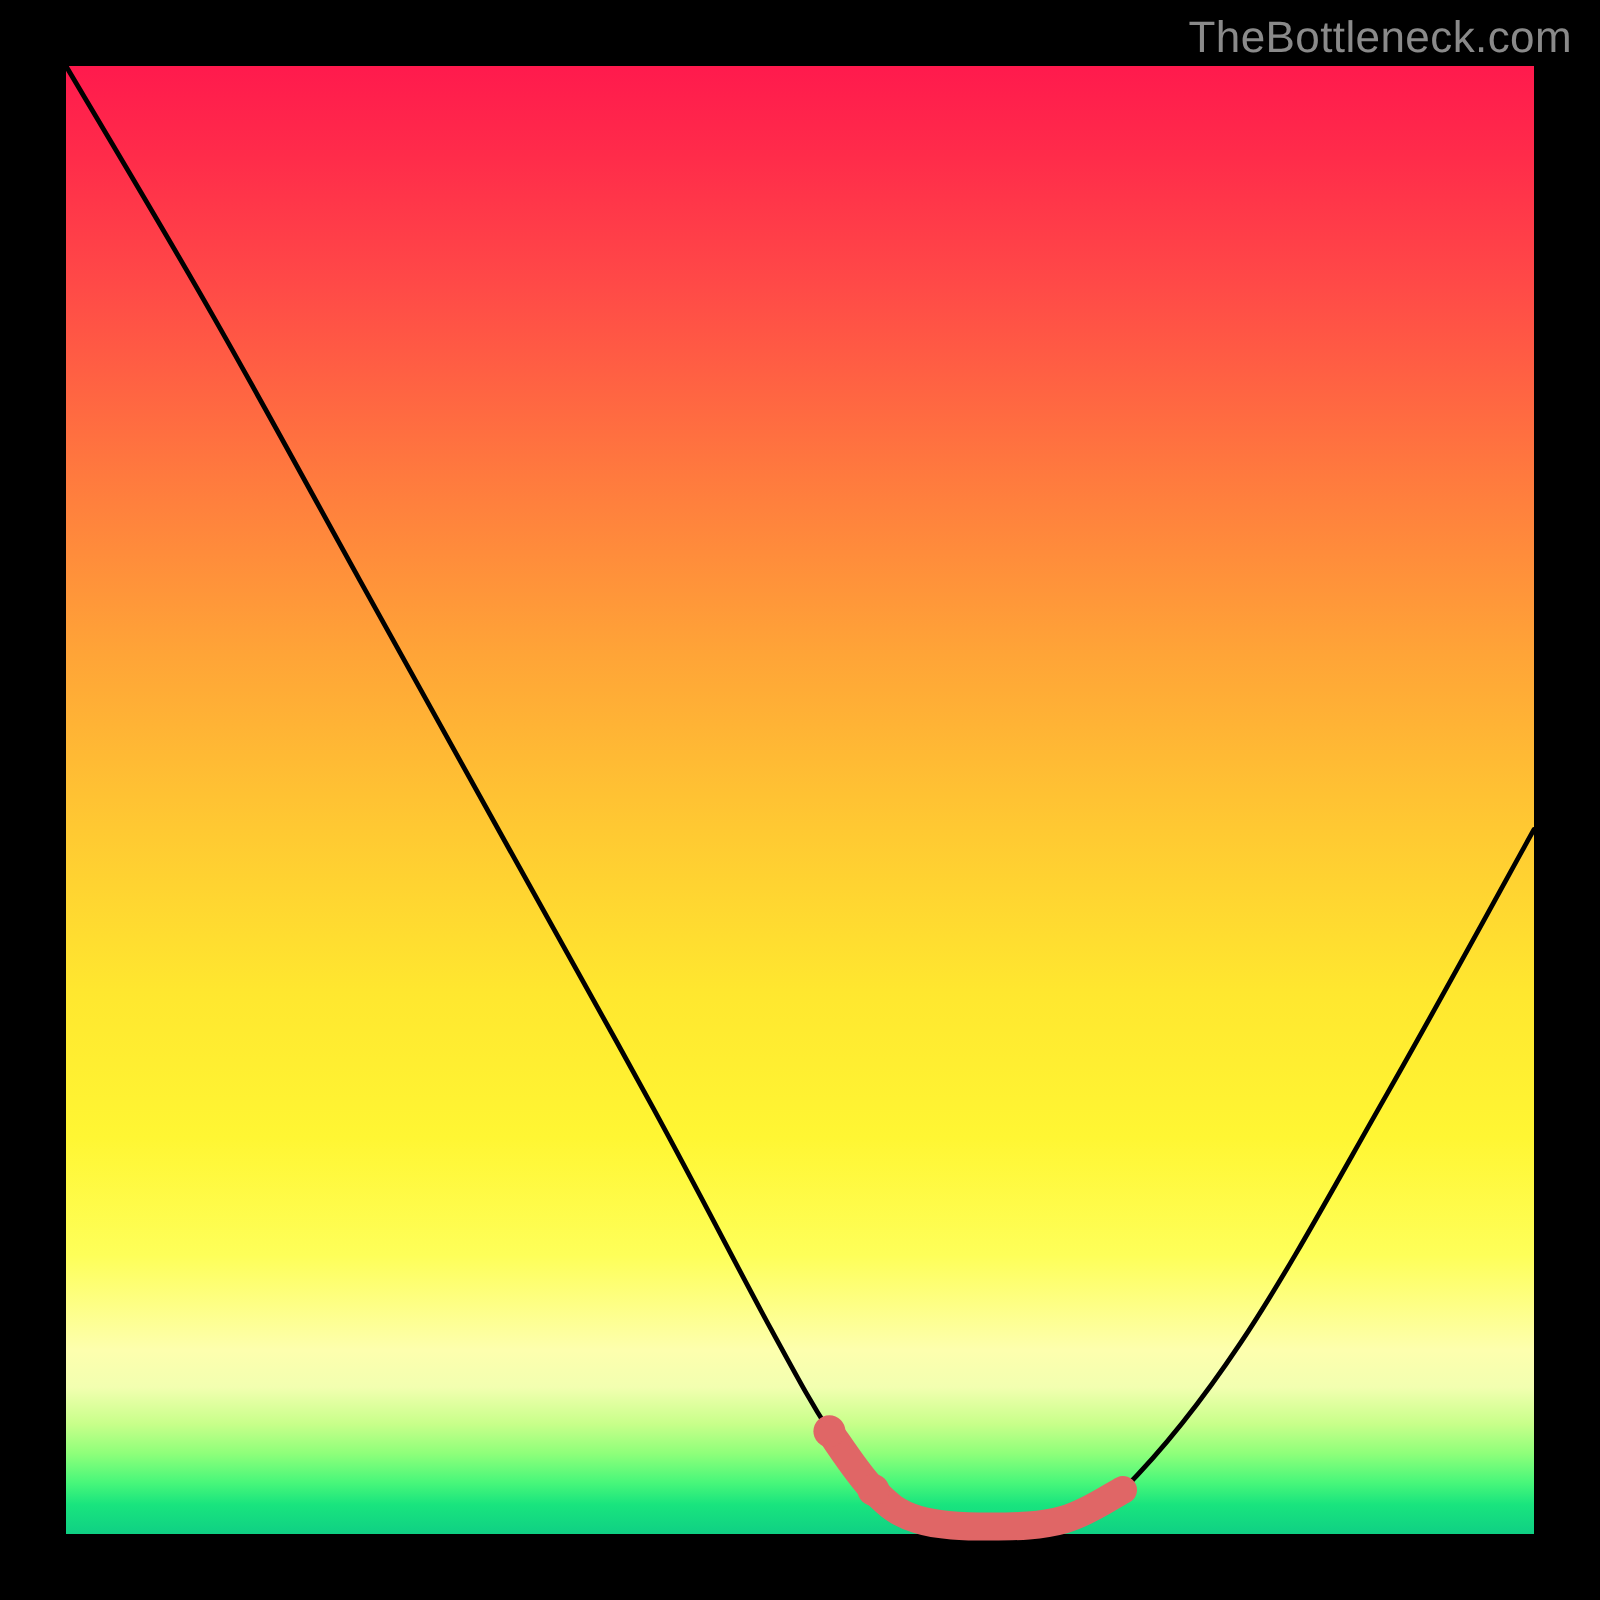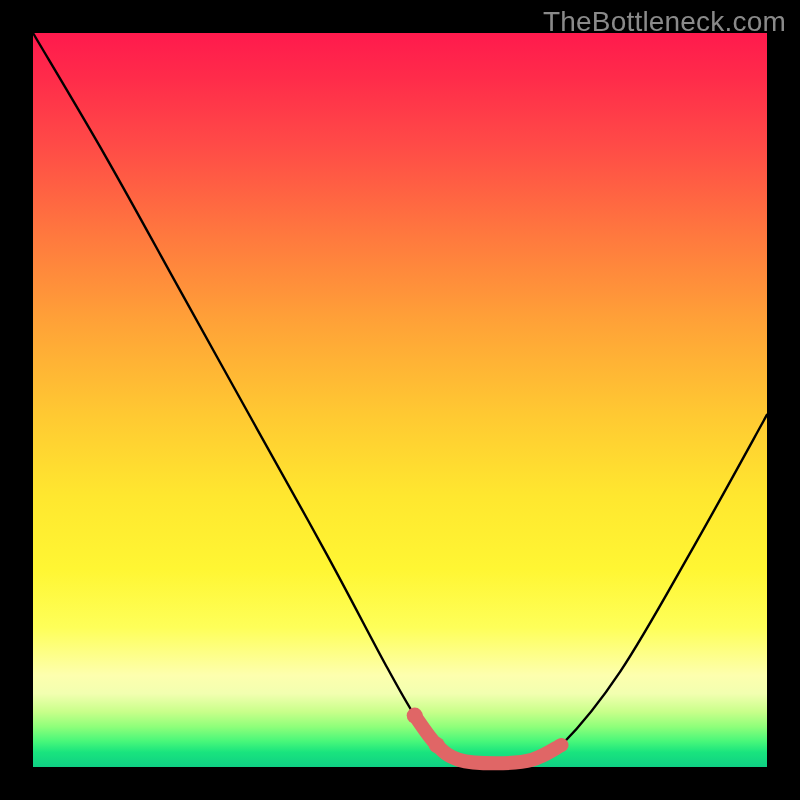--- a/index.html
+++ b/index.html
@@ -51,21 +51,21 @@
     top: 0;
     width: 734px;
     height: 734px;
     overflow: visible;
   }
   .watermark {
     position: absolute;
     top: 6px;
     right: 14px;
     font-family: Arial, Helvetica, sans-serif;
-    font-size: 28px;
+    font-size: 22px;
     color: #8a8a8a;
     letter-spacing: 0.2px;
     user-select: none;
   }
 </style>
 </head>
 <body>
 
 <div class="frame">
   <div class="plot-area">

